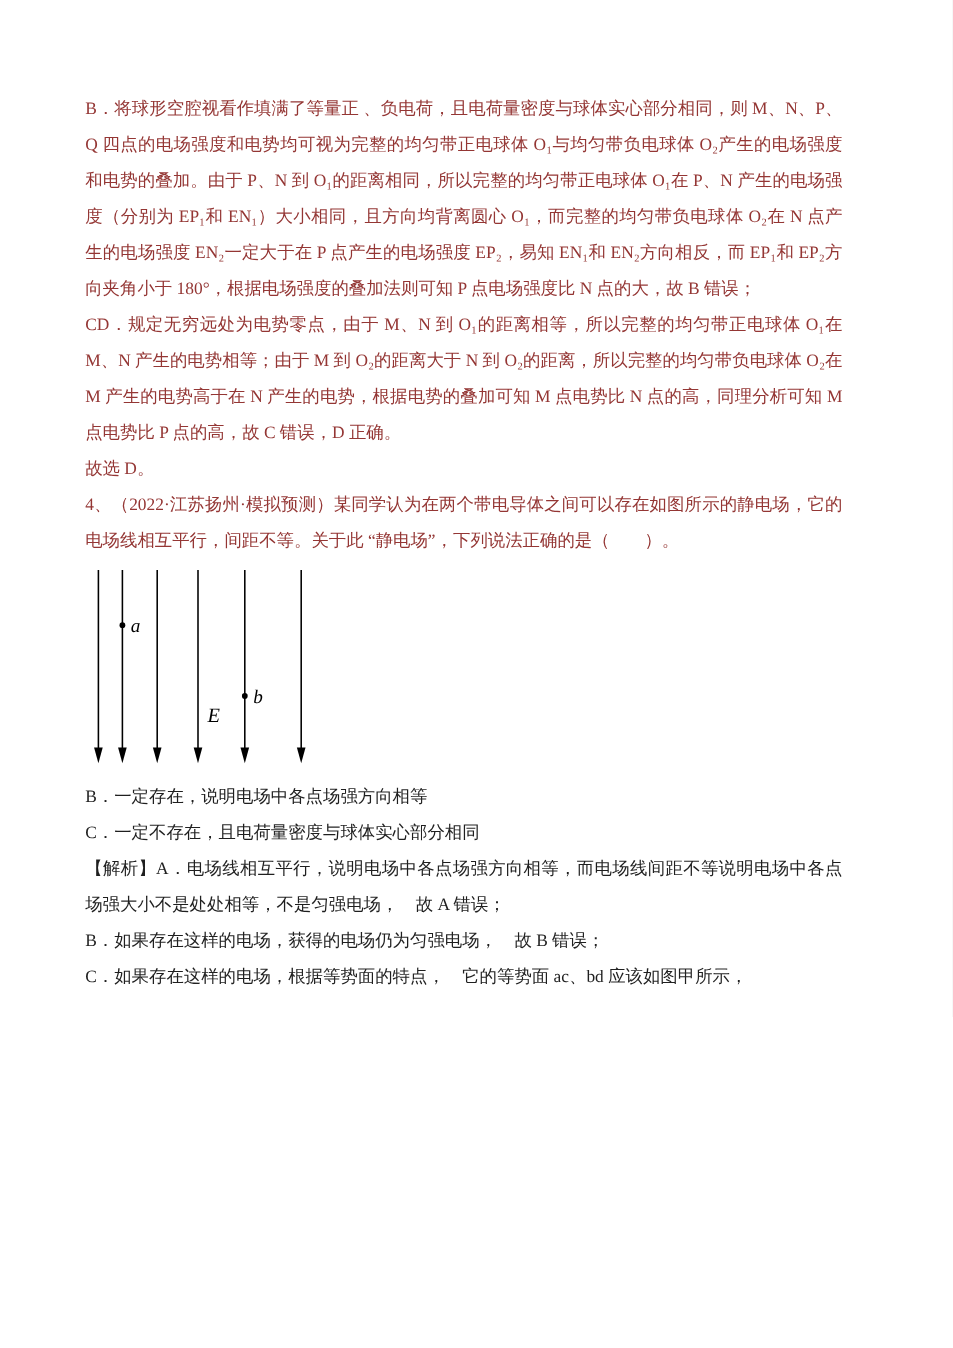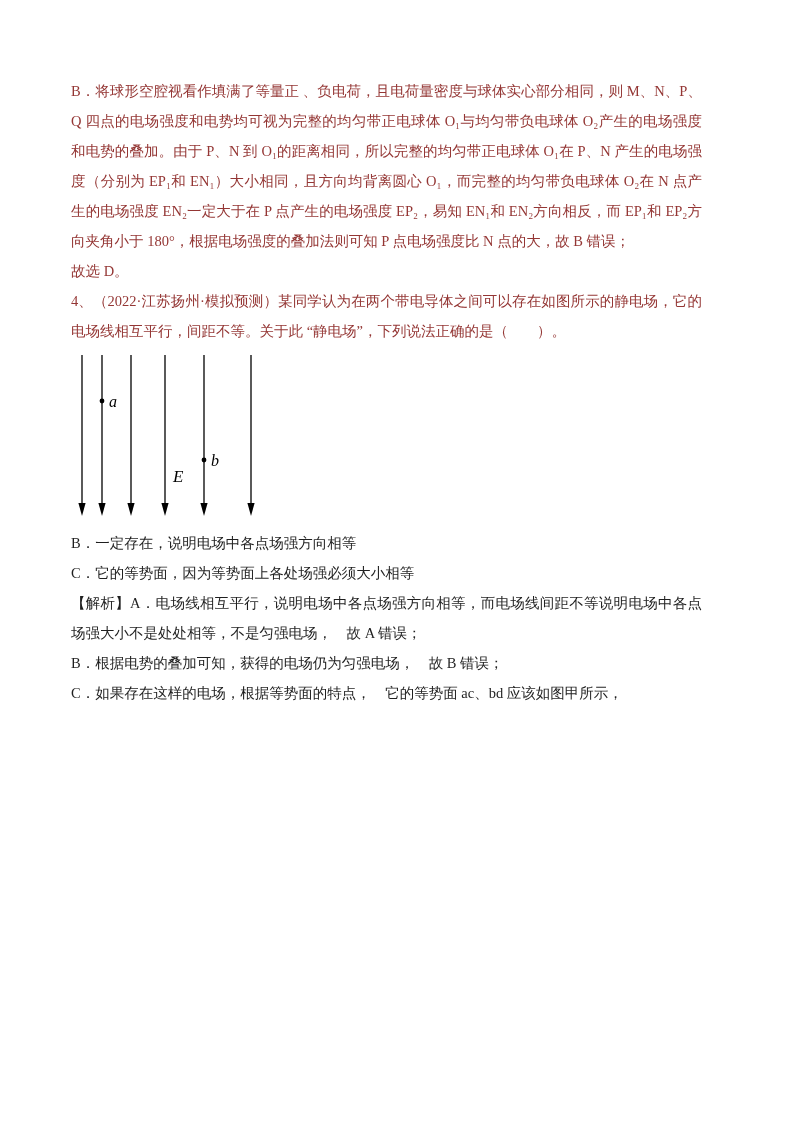--- a/index.html
+++ b/index.html
@@ -40,20 +40,21 @@
     fill:#000000;
   }
   .fig-e { font-size:17px; }
 </style>
 </head>
 <body>
 
 <div class="page">
 
   <p class="para maroon">B．将球形空腔视看作填满了等量正 、负电荷，且电荷量密度与球体实心部分相同，则 M、N、P、Q 四点的电场强度和电势均可视为完整的均匀带正电球体 O₁与均匀带负电球体 O₂产生的电场强度和电势的叠加。由于 P、N 到 O₁的距离相同，所以完整的均匀带正电球体 O₁在 P、N 产生的电场强度（分别为 EP₁和 EN₁）大小相同，且方向均背离圆心 O₁，而完整的均匀带负电球体 O₂在 N 点产生的电场强度 EN₂一定大于在 P 点产生的电场强度 EP₂，易知 EN₁和 EN₂方向相反，而 EP₁和 EP₂方向夹角小于 180°，根据电场强度的叠加法则可知 P 点电场强度比 N 点的大，故 B 错误；</p>
+  <p class="para maroon">CD．规定无穷远处为电势零点，由于 M、N 到 O₁的距离相等，所以完整的均匀带正电球体 O₁在 M、N 产生的电势相等；由于 M 到 O₂的距离大于 N 到 O₂的距离，所以完整的均匀带负电球体 O₂在 M 产生的电势高于在 N 产生的电势，根据电势的叠加可知 M 点电势比 N 点的高，同理分析可知 M 点电势比 P 点的高，故 C 错误，D 正确。</p>
   <p class="para maroon">故选 D。</p>
 
   <p class="para maroon">4、（2022·江苏扬州·模拟预测）某同学认为在两个带电导体之间可以存在如图所示的静电场，它的电场线相互平行，间距不等。关于此 “静电场”，下列说法正确的是（　　）。</p>
 
   <div class="figure-block">
     <svg width="260" height="166" viewBox="0 0 260 166" xmlns="http://www.w3.org/2000/svg">
         <line x1="7" y1="1" x2="7" y2="152" stroke="#000000" stroke-width="1.3"></line>
         <polygon points="3.4,149 10.6,149 7,162" fill="#000000"></polygon>
         <line x1="27" y1="1" x2="27" y2="152" stroke="#000000" stroke-width="1.3"></line>
         <polygon points="23.4,149 30.6,149 27,162" fill="#000000"></polygon>
@@ -67,20 +68,20 @@
         <polygon points="172.4,149 179.6,149 176,162" fill="#000000"></polygon>
         <circle cx="27" cy="47" r="2.4" fill="#000000"></circle>
         <text x="34" y="53" class="fig-label">a</text>
         <circle cx="129" cy="106" r="2.4" fill="#000000"></circle>
         <text x="136" y="112" class="fig-label">b</text>
         <text x="98" y="128" class="fig-label fig-e">E</text>
       </svg>
   </div>
 
   <p class="para black">B．一定存在，说明电场中各点场强方向相等</p>
-  <p class="para black">C．它的等势面，因为等势面上各处场强必须大小相等</p>
+  <p class="para black">C．一定不存在，且电荷量密度与球体实心部分相同</p>
 
 
   <p class="para black">【解析】A．电场线相互平行，说明电场中各点场强方向相等，而电场线间距不等说明电场中各点场强大小不是处处相等，不是匀强电场，　故 A 错误；</p>
-  <p class="para black">B．根据电势的叠加可知，获得的电场仍为匀强电场，　故 B 错误；</p>
+  <p class="para black">B．如果存在这样的电场，获得的电场仍为匀强电场，　故 B 错误；</p>
   <p class="para black">C．如果存在这样的电场，根据等势面的特点，　它的等势面 ac、bd 应该如图甲所示，</p>
 
 </div>
 
 </body></html>

